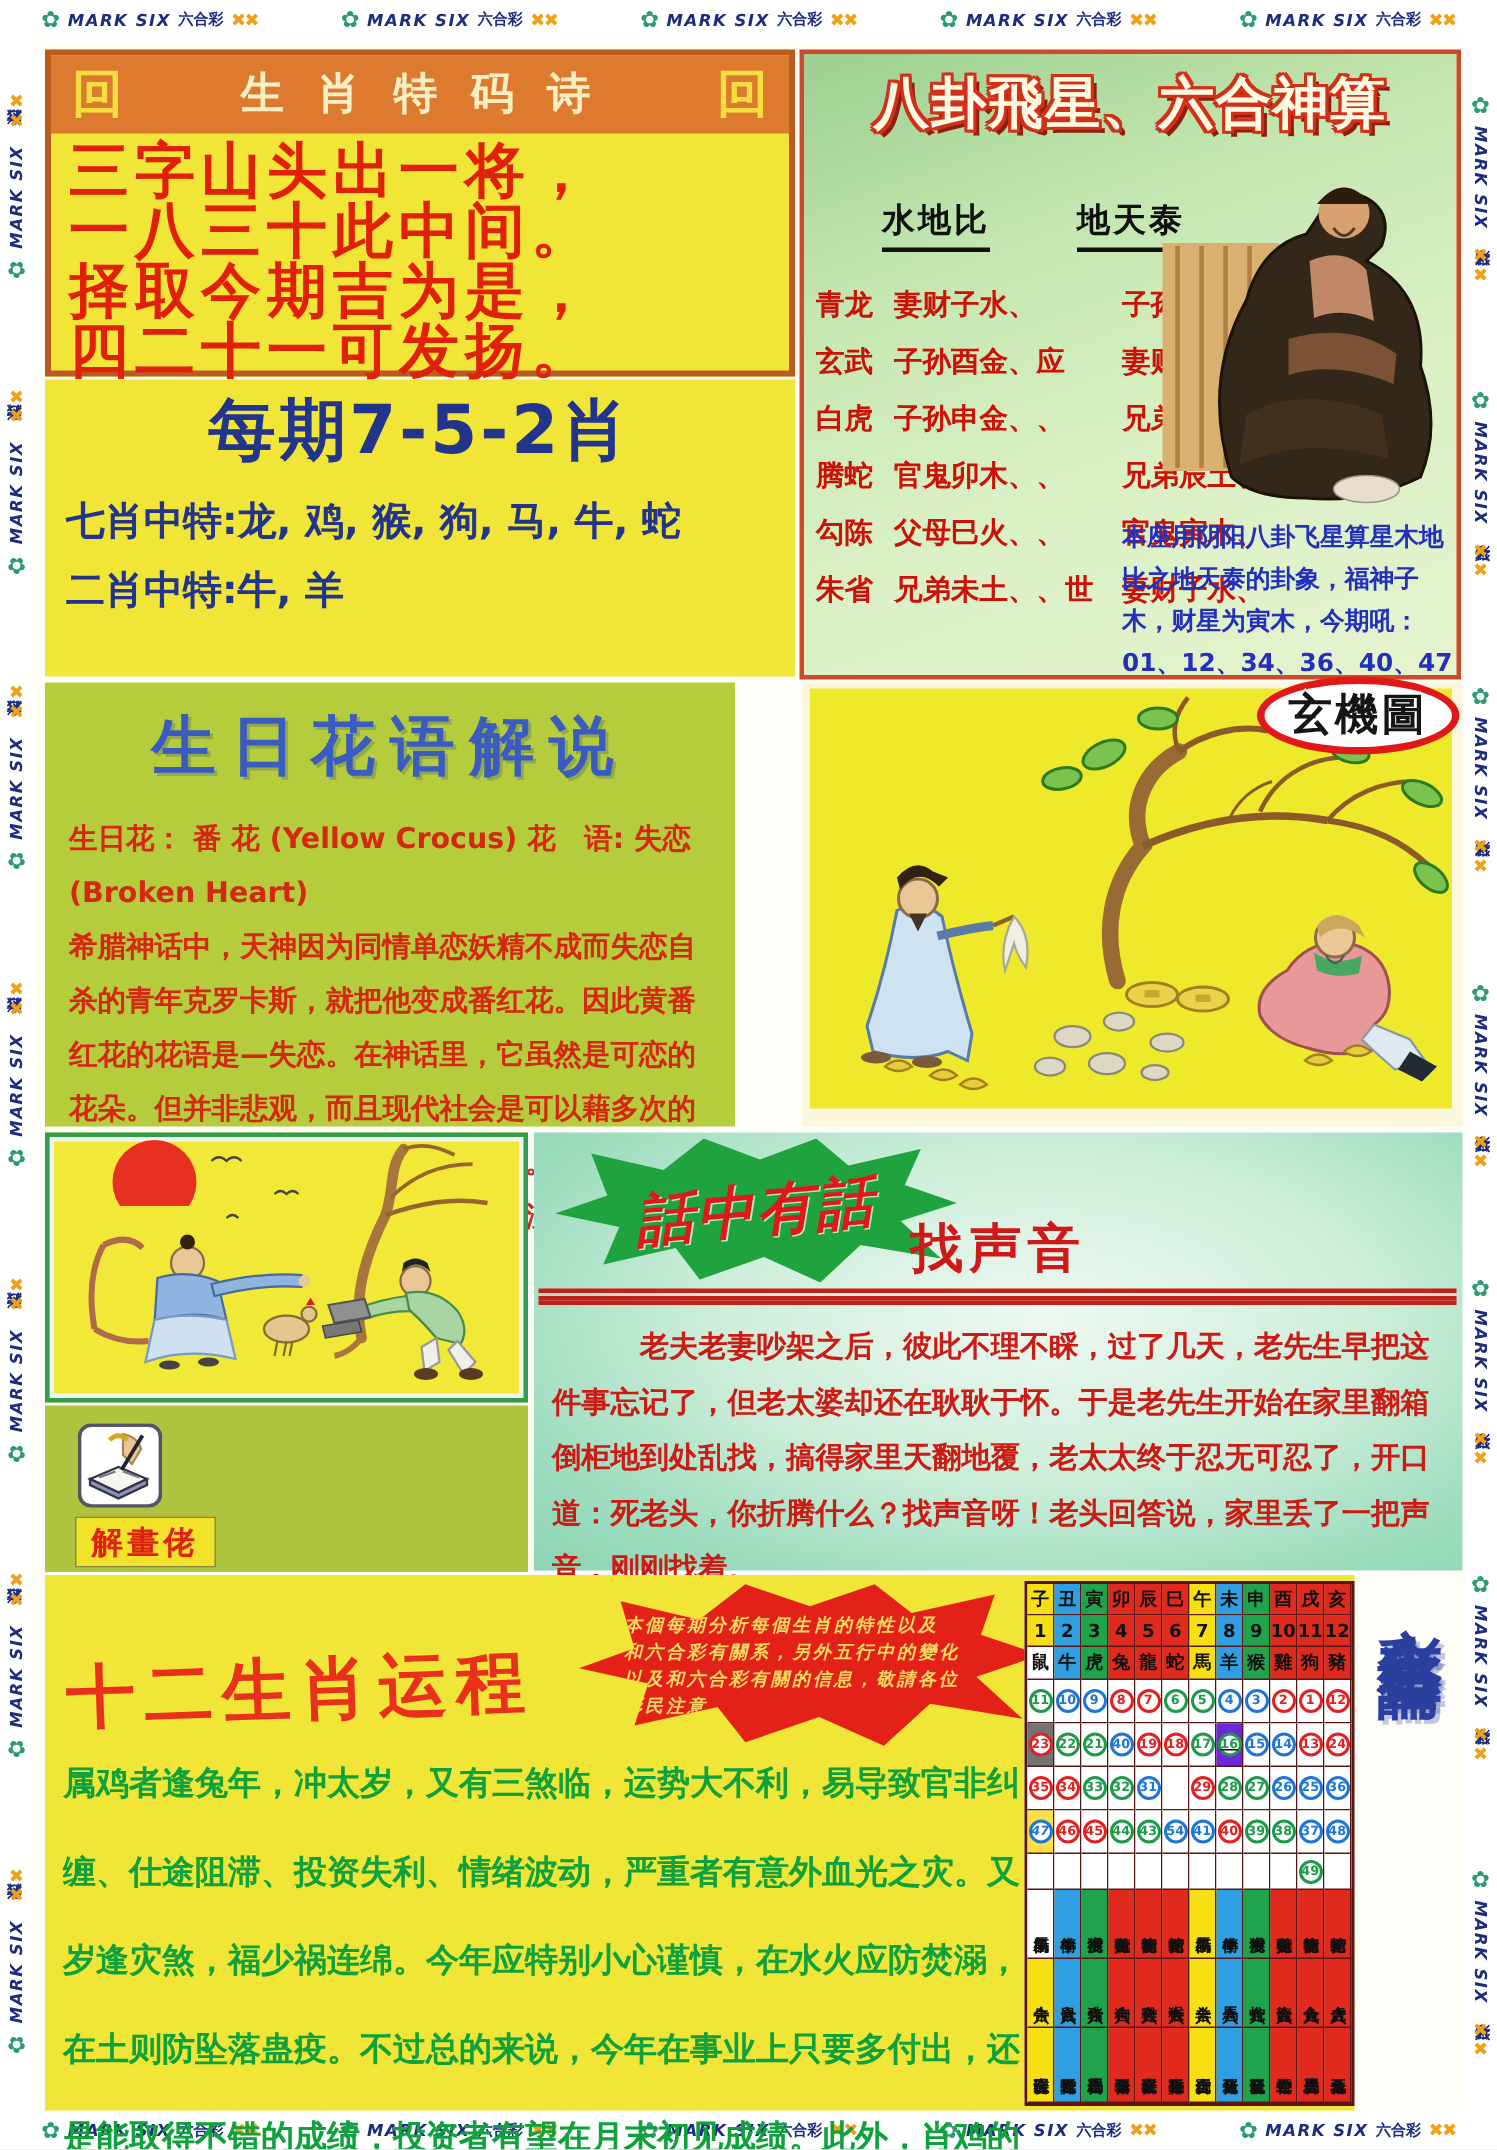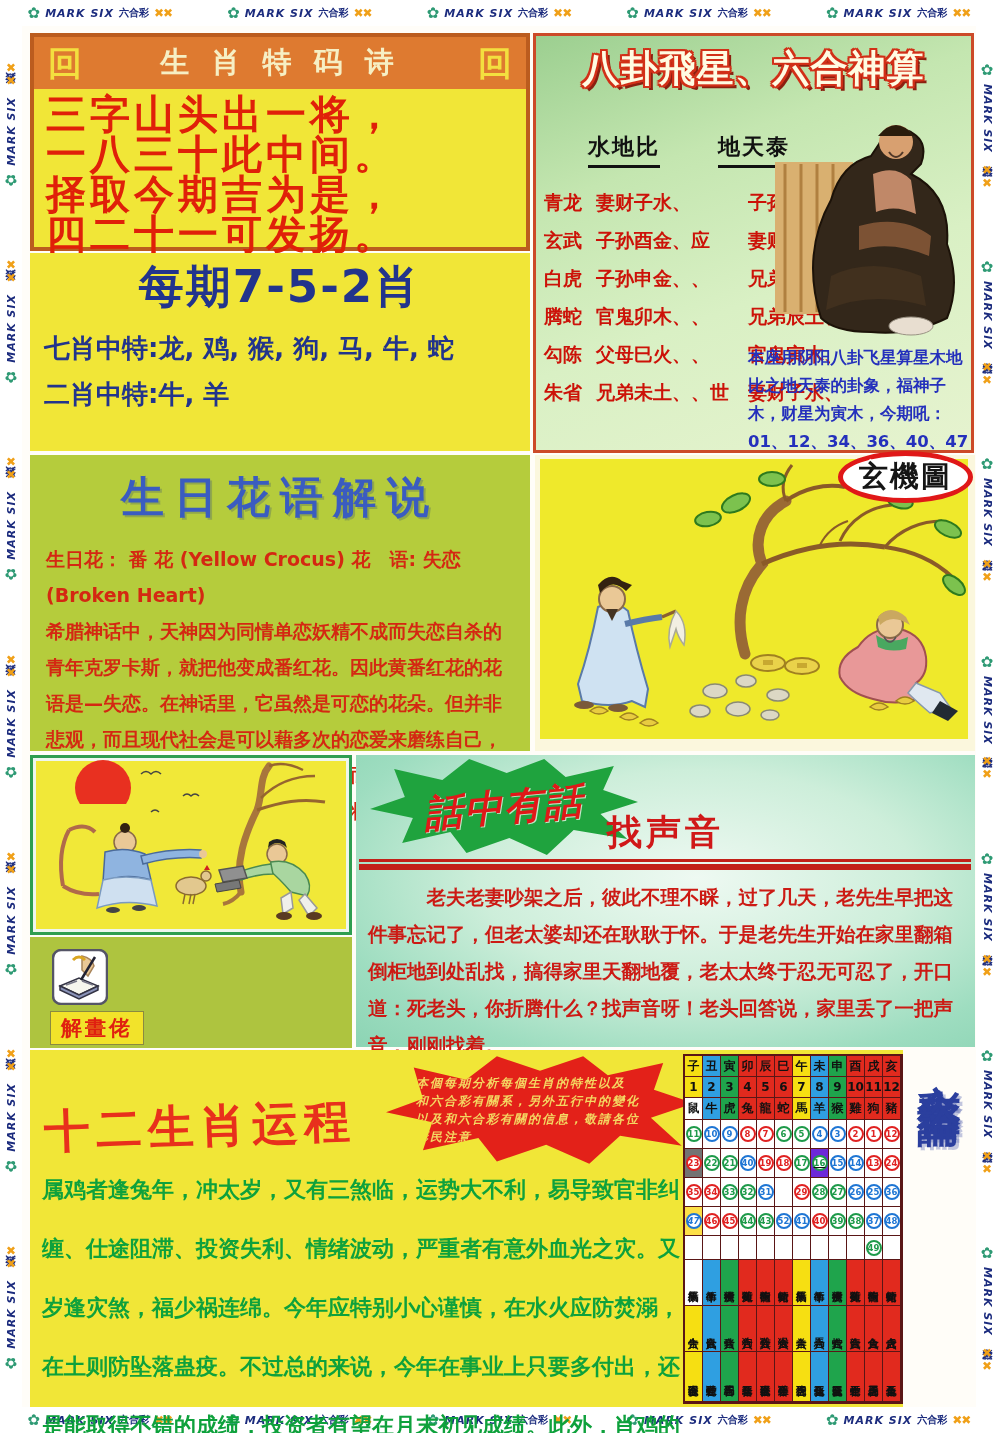--- a/index.html
+++ b/index.html
@@ -49,21 +49,21 @@
   .bagua-rows { position:absolute; left:8px; top:148px; width:360px; }
   .brow { display:flex; height:38px; align-items:center; }
   .bgod { width:52px; color:#cc1208; font-size:19px; font-weight:900; }
   .bleft { width:152px; color:#cc1208; font-size:19px; font-weight:900; white-space:nowrap; }
   .bright { color:#cc1208; font-size:19px; font-weight:900; white-space:nowrap; }
   .bagua-note { position:absolute; left:212px; top:308px; width:224px; color:#2430bc;
                 font-size:16.5px; font-weight:bold; line-height:28px; }
   .figure-svg { position:absolute; right:2px; top:68px; }
 
   
-  .flower-box { left:30px; top:455px; width:500px; height:296px; background:#b5cc3c; }
+  .flower-box { left:30px; top:455px; width:460px; height:296px; background:#b5cc3c; }
   .flower-title { text-align:center; color:#3a5cc0; font-size:43px; font-weight:900; letter-spacing:10px; padding-top:14px;
                   text-shadow:2px 2px 0 rgba(40,60,120,.25); }
   .flower-text { padding:14px 14px 0 16px; color:#d42812; font-size:19px; font-weight:bold; line-height:36px; }
   .flower-intro { display:block; }
 
   
   .mystery-box { left:535px; top:455px; width:440px; height:296px; background:#fbf7dd; }
   .mystery-inner { position:absolute; left:5px; top:4px; right:7px; bottom:12px; background:#efe92b; }
   .mystery-badge { position:absolute; right:2px; top:-4px; background:#fff; border:5px solid #e01818; border-radius:50%;
                    padding:1px 16px; color:#151515; font-size:29px; font-weight:900; letter-spacing:2px;
@@ -650,21 +650,21 @@
         <div class="c" style="background: rgb(255, 255, 255);">
           <span class="ball" style="border-color: rgb(224, 34, 34); color: rgb(224, 34, 34);">45</span>
         </div>
         <div class="c" style="background: rgb(255, 255, 255);">
           <span class="ball" style="border-color: rgb(30, 154, 74); color: rgb(30, 154, 74);">44</span>
         </div>
         <div class="c" style="background: rgb(255, 255, 255);">
           <span class="ball" style="border-color: rgb(30, 154, 74); color: rgb(30, 154, 74);">43</span>
         </div>
         <div class="c" style="background: rgb(255, 255, 255);">
-          <span class="ball" style="border-color: rgb(31, 118, 212); color: rgb(31, 118, 212);">52</span>
+          <span class="ball" style="border-color: rgb(31, 118, 212); color: rgb(31, 118, 212);">54</span>
         </div>
         <div class="c" style="background: rgb(255, 255, 255);">
           <span class="ball" style="border-color: rgb(31, 118, 212); color: rgb(31, 118, 212);">41</span>
         </div>
         <div class="c" style="background: rgb(255, 255, 255);">
           <span class="ball" style="border-color: rgb(224, 34, 34); color: rgb(224, 34, 34);">40</span>
         </div>
         <div class="c" style="background: rgb(255, 255, 255);">
           <span class="ball" style="border-color: rgb(30, 154, 74); color: rgb(30, 154, 74);">39</span>
         </div>

